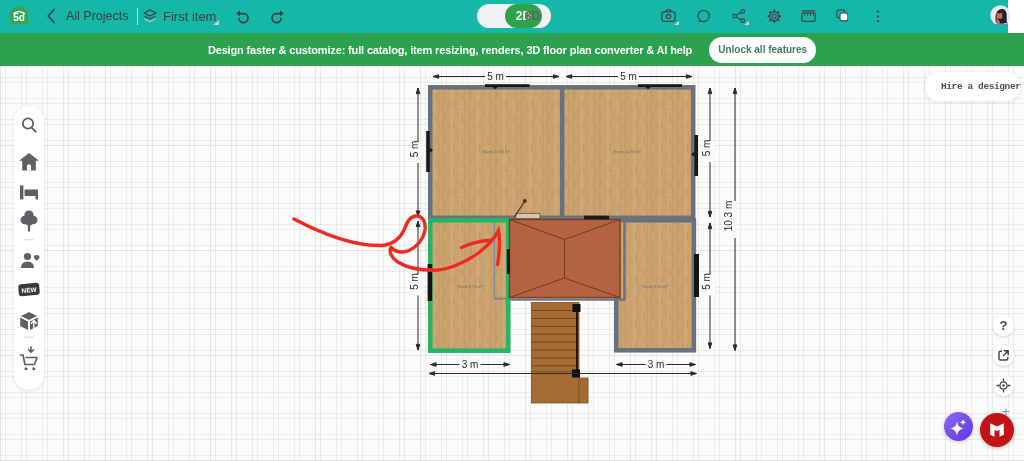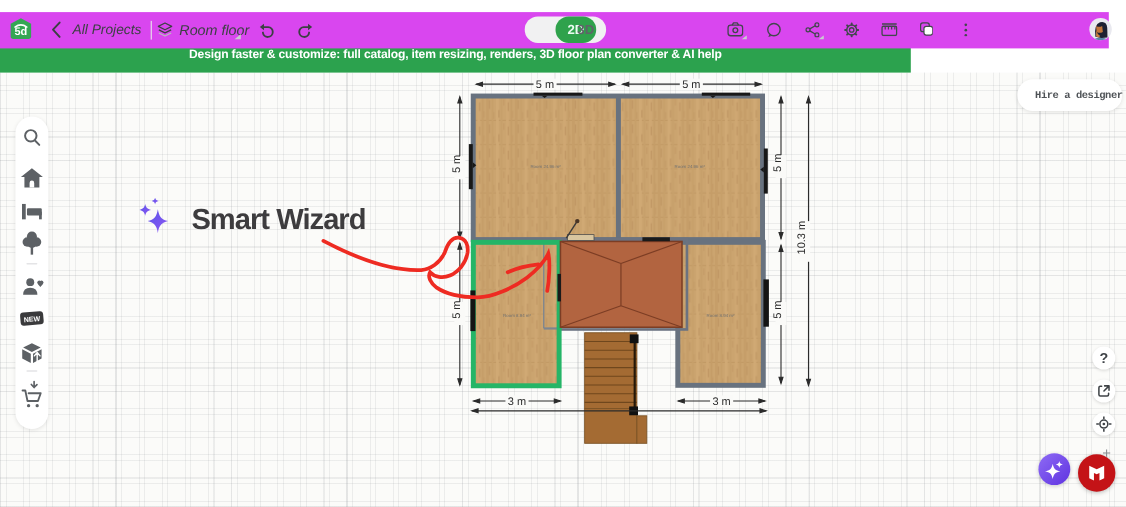--- a/index.html
+++ b/index.html
@@ -9,27 +9,27 @@
   #canvas {
     position:absolute; left:0; top:66px; width:1024px; height:395px;
     background-color:#fbfbf9;
     background-image:
       repeating-linear-gradient(90deg, rgba(125,130,136,.12) 0 1px, transparent 1px 5px, rgba(125,130,136,.12) 5px 6px, transparent 6px 21px),
       repeating-linear-gradient(0deg, rgba(125,130,136,.12) 0 1px, transparent 1px 5px, rgba(125,130,136,.12) 5px 6px, transparent 6px 21px),
       repeating-linear-gradient(90deg, rgba(125,130,136,.07) 0 1px, transparent 1px 105px),
       repeating-linear-gradient(0deg, rgba(125,130,136,.07) 0 1px, transparent 1px 105px);
   }
   
-  #topbar { position:absolute; left:0; top:11px; width:1008px; height:33px; background:#d946ef; z-index:20; }
-  #banner { position:absolute; left:0; top:33px; width:828px; height:33px; background:#2ca24e; z-index:19;
+  #topbar { position:absolute; left:0; top:0; width:1008px; height:33px; background:#14b8a6; z-index:20; }
+  #banner { position:absolute; left:0; top:33px; width:1024px; height:33px; background:#2ca24e; z-index:19;
             display:flex; align-items:center; justify-content:center; gap:17px; }
   #banner .msg { color:#fff; font-size:11px; font-weight:bold; letter-spacing:-0.15px; }
   #banner .btn { background:#fff; color:#437d5e; font-weight:bold; height:26px; line-height:26px;
                  padding:0 9px; border-radius:13px; font-size:10px; }
-  .tb-txt { position:absolute; top:0; height:33px; line-height:33px; color:#3c4043; font-size:12.5px;font-style:italic; }
+  .tb-txt { position:absolute; top:0; height:33px; line-height:33px; color:#3c4043; font-size:12.5px; }
   #toggle { position:absolute; left:477px; top:4px; width:74px; height:24px; background:#f1f1f2; border-radius:12px; z-index:21;}
   #toggle .on { position:absolute; left:0; top:0; width:37px; height:24px; background:#2fa24c; border-radius:12px;
                 color:#eafcf1; font-size:12px; font-weight:bold; text-align:center; line-height:24px;margin-left:28px; }
   #toggle .off { position:absolute; right:0; top:0; width:37px; height:24px; color:#5f6368; font-size:12px; font-weight:bold;
                  text-align:center; line-height:24px; }
   #pro { position:absolute; left:898px; top:3px; width:84px; height:24px; border-radius:13px; z-index:21;
          background:linear-gradient(90deg,#4c48e0 0%, #2f7ab8 45%, #17b368 100%);
          color:#fff; font-size:10px; font-weight:bold; text-align:center; line-height:24px; letter-spacing:-0.1px; }
   
   #ltool { position:absolute; left:14px; top:106px; width:30px; height:284px; background:#fff; border-radius:15px;
@@ -66,21 +66,21 @@
     <div class="tb-txt" style="left:66px;">All Projects</div>
 
     <div style="position:absolute;left:137px;top:8px;width:1px;height:17px;background:#e8e8ea;"></div>
 
     <svg style="position:absolute;left:143px;top:8.5px" width="14" height="15" viewBox="0 0 16 17">
       <path d="M8,1 L15,4.5 L8,8 L1,4.5 Z" fill="none" stroke="#3c4043" stroke-width="1.3" stroke-linejoin="round"></path>
       <path d="M1.6,8.1 L8,11.2 L14.4,8.1" fill="none" stroke="#3c4043" stroke-width="1.3" stroke-linejoin="round"></path>
       <path d="M1.6,11.4 L8,14.5 L14.4,11.4" fill="none" stroke="#b9bcc0" stroke-width="1.3" stroke-linejoin="round"></path>
     </svg>
 
-    <div class="tb-txt" style="left:163px;font-size:13px;">Room floor</div>
+    <div class="tb-txt" style="left:163px;font-size:13px;">First item</div>
 
     <svg style="position:absolute;left:213px;top:20px" width="6" height="5" viewBox="0 0 6 5">
         <path d="M0,5 L6,5 L6,0 Z" fill="#c9ccd0"></path>
       </svg>
 
     <svg style="position:absolute;left:235px;top:9px" width="15" height="15" viewBox="0 0 15 15">
       <path d="M3.6,4.6 H8.8 A4.5,4.5 0 1 1 4.0,9.6" fill="none" stroke="#3c4043" stroke-width="1.7" stroke-linecap="round"></path>
       <path d="M5.0,1.6 L1.2,4.6 L5.0,7.6 Z" fill="#3c4043"></path>
     </svg>
 
@@ -155,20 +155,21 @@
         <path d="M2.5,21 Q10.5,14.5 18.5,21 Z" fill="#5b84a8"></path>
         <path d="M5.8,17.5 Q4.2,6.5 10,4.2 Q16.2,2.8 16.6,9.5 L16.8,18 L11.5,18.5 Z" fill="#1d2032"></path>
         <path d="M6.6,8.5 Q6.2,14.5 9.8,16.2 L9.6,18.2 L6.4,17.2 Z" fill="#c77e3e"></path>
         <path d="M6.4,7.6 Q9.4,9.2 12.0,7.6 L12.6,13 Q9.4,14.6 7.0,13 Z" fill="#c0753a"></path>
       </g>
     </svg>
   </div>
 
   <div id="banner">
     <div class="msg">Design faster &amp; customize: full catalog, item resizing, renders, 3D floor plan converter &amp; AI help</div>
+    <div class="btn">Unlock all features</div>
   </div>
 
   <div id="ltool">
     <svg width="30" height="284" viewBox="0 0 30 284">
 
       <g stroke="#5d6165" stroke-width="1.8" fill="none" stroke-linecap="round">
         <circle cx="14" cy="17.5" r="5.2"></circle>
           <path d="M18,22 L21.7,25.7"></path>
       </g>
 
@@ -223,37 +224,20 @@
   <div id="hire">
     <svg style="margin-left:11px" width="14" height="15" viewBox="0 0 14 15">
       <circle cx="4.6" cy="2.6" r="2.3" fill="#56595d"></circle>
       <path d="M1,14.5 V9.5 Q1,6 4.6,6 Q8.2,6 8.2,9.5 V14.5 Z" fill="#56595d"></path>
       <path d="M10.6,13.9 L13.4,6.8 L11.3,6.0 L8.6,13.1 L8.4,14.8 Z" fill="#56595d"></path>
       <rect x="11.4" y="4.2" width="1.9" height="1.7" transform="rotate(20 12.3 5)" fill="#56595d"></rect>
     </svg>
     <span>Hire a designer</span>
   </div>
 
-  <div id="wizard">
-
-    <svg width="34" height="38" viewBox="0 0 34 38">
-      <defs>
-        <linearGradient id="spg" x1="0" y1="0" x2="1" y2="1">
-          <stop offset="0" stop-color="#5a55ea"></stop>
-            <stop offset="1" stop-color="#8d57f2"></stop>
-        </linearGradient>
-      </defs>
-      <g transform="translate(2.5,-1)">
-      <path d="M21,11.2 C22.1,18 24.4,20.6 30.3,22 C24.4,23.4 22.1,26 21,32.8 C19.9,26 17.6,23.4 11.7,22 C17.6,20.6 19.9,18 21,11.2 Z" fill="url(#spg)"></path>
-      <path d="M9.5,6.5 C10.2,9.8 11.5,11.1 14.8,11.8 C11.5,12.5 10.2,13.8 9.5,17.1 C8.8,13.8 7.5,12.5 4.2,11.8 C7.5,11.1 8.8,9.8 9.5,6.5 Z" fill="url(#spg)"></path>
-      <path d="M18.5,0.5 C18.9,2.5 19.7,3.3 21.7,3.7 C19.7,4.1 18.9,4.9 18.5,6.9 C18.1,4.9 17.3,4.1 15.3,3.7 C17.3,3.3 18.1,2.5 18.5,0.5 Z" fill="url(#spg)"></path>
-      </g>
-    </svg>
-    <div class="txt">Smart Wizard</div>
-  </div>
 
   <div class="rbtn" style="left:993px;top:315px;color:#3f4347;font-size:13px;font-weight:bold;text-align:center;line-height:21px;">?</div>
 
   <div class="rbtn" style="left:993px;top:345px;">
     <svg width="21" height="21" viewBox="0 0 21 21">
       <path d="M8.5,6.2 H7.3 Q6,6.2 6,7.5 V13.7 Q6,15 7.3,15 H13.5 Q14.8,15 14.8,13.7 V12.5" fill="none" stroke="#3f4347" stroke-width="1.4" stroke-linecap="round"></path>
       <path d="M11.2,5.8 H15.2 V9.8 M15,6 L10.6,10.4" fill="none" stroke="#3f4347" stroke-width="1.4" stroke-linecap="round" stroke-linejoin="round"></path>
     </svg>
   </div>
 

